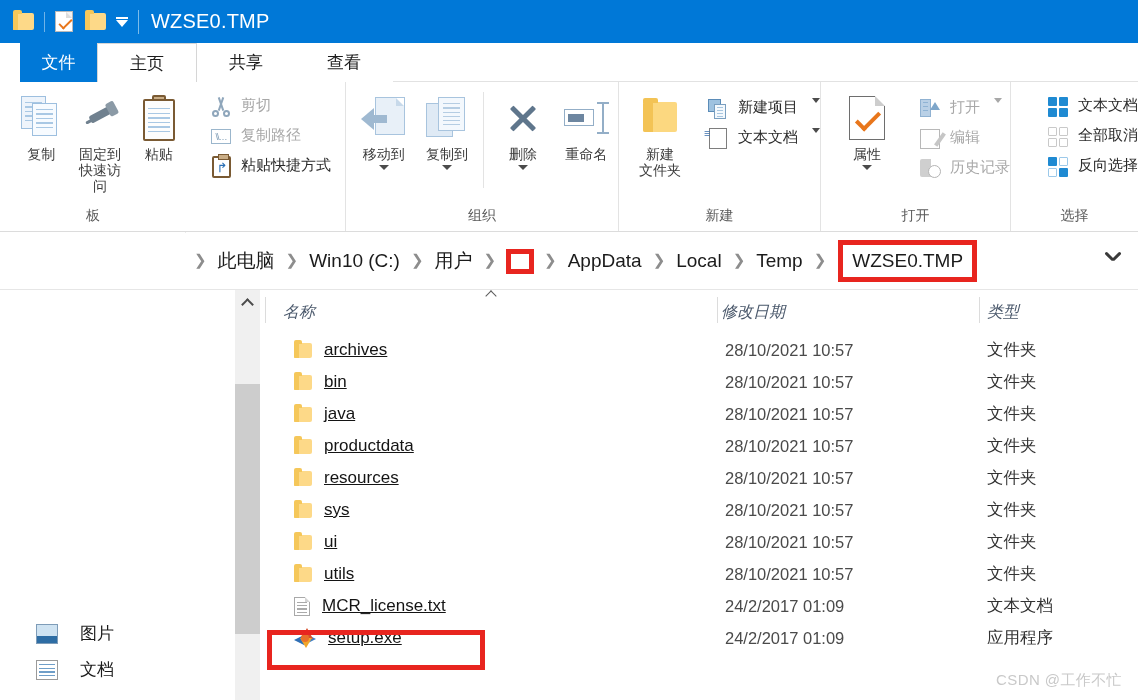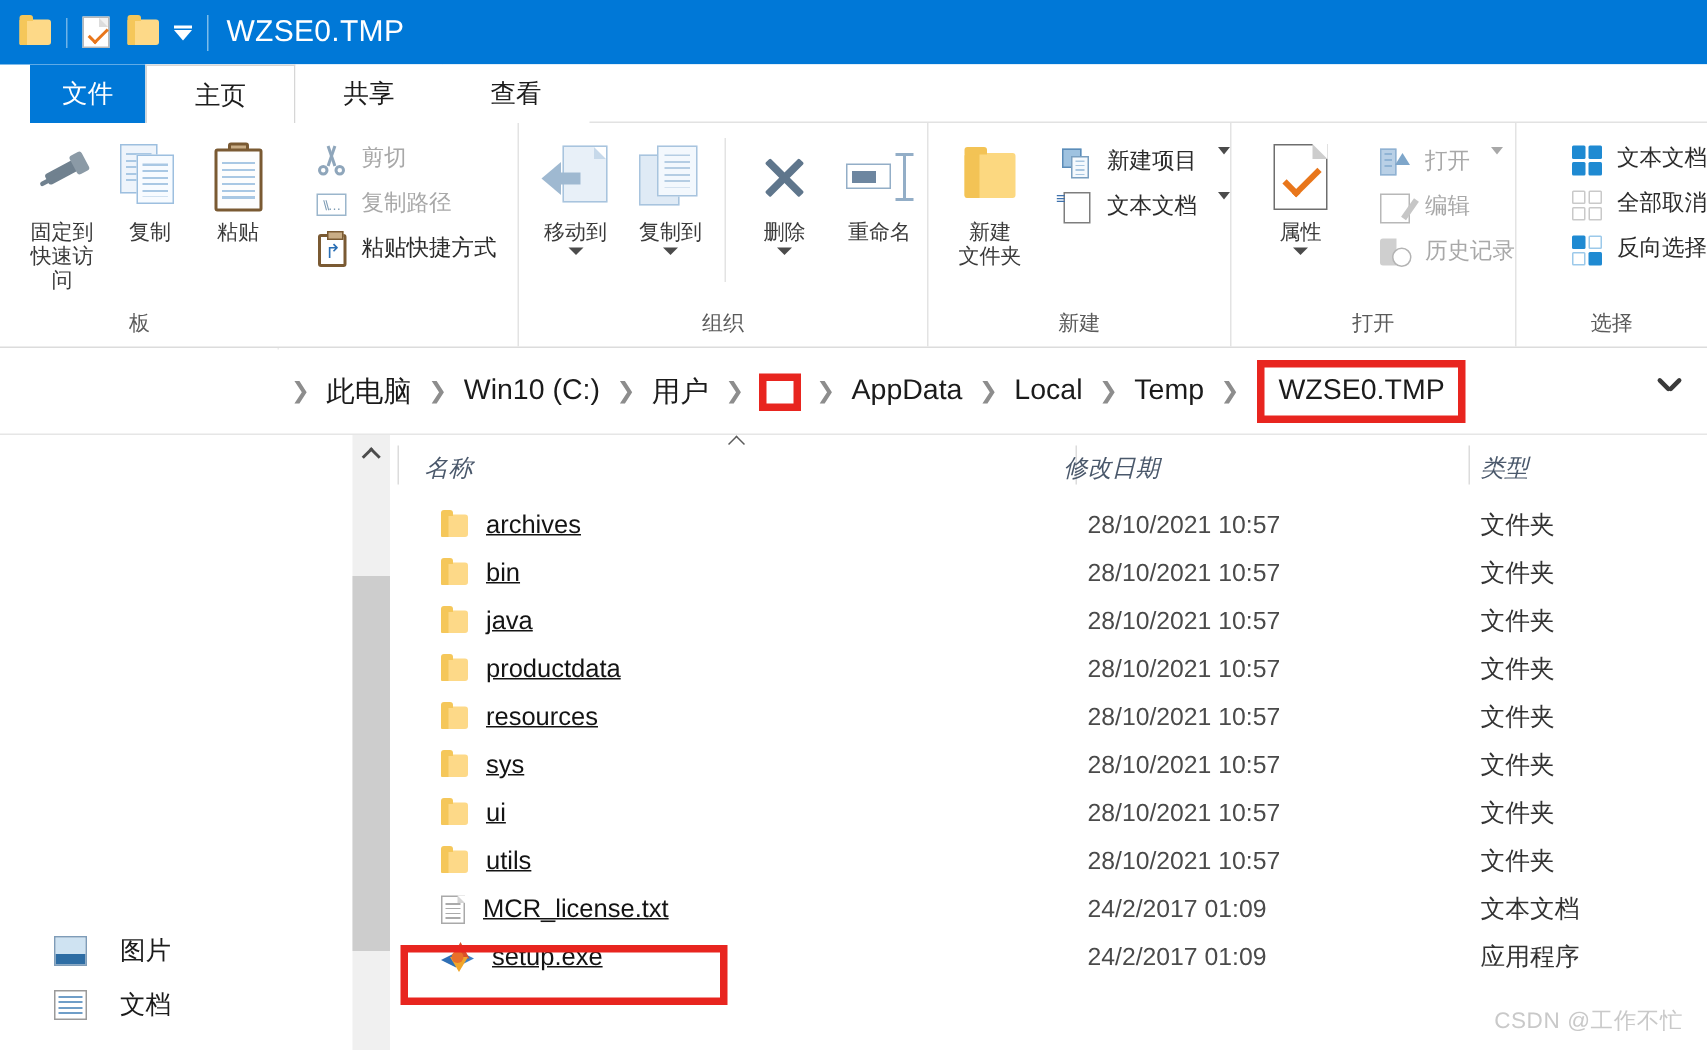--- a/index.html
+++ b/index.html
@@ -283,21 +283,21 @@
   .vscroll { position: absolute; left: 235px; top: 0; width: 25px; height: 410px; background: #f0f0f0; }
   .vs-up { position: absolute; left: 0; top: 0; width: 25px; height: 24px; display:flex; align-items:center; justify-content:center; }
   .vs-up span { display:block; width: 9px; height: 9px; border-left: 2.2px solid #4c4c4c; border-top: 2.2px solid #4c4c4c; transform: rotate(45deg); position: relative; top: 2px; }
   .vs-thumb { position: absolute; left: 0; top: 94px; width: 25px; height: 250px; background: #cdcdcd; }
   .vs-gap { position: absolute; left: 25px; top: 0; width: 6px; height: 410px; background: #ffffff; }
 
   
   .listhead { position: absolute; left: 265px; top: 0; width: 775px; height: 44px; font-style: italic; }
   .hcell { position: absolute; top: 12px; font-size: 16px; color: #4a586b; }
   .hname { left: 18px; }
-  .hdate { left: 444px; }
+  .hdate { left: 456px; }
   .htype { left: 722px; }
   .hdiv { position: absolute; top: 7px; width: 1px; height: 26px; background: #dcdcdc; }
   .hsort { position: absolute; left: 222px; top: 2px; width: 12px; height: 8px; }
   .hsort span { display: block; width: 8px; height: 8px; border-left: 1.8px solid #5b5b5b; border-top: 1.8px solid #5b5b5b; transform: rotate(45deg); }
 
   
   .rows { position: absolute; left: 265px; top: 44px; width: 873px; }
   .row { position: relative; height: 32px; display: flex; align-items: center; }
   .r-name { position: absolute; left: 29px; display: flex; align-items: center; gap: 12px;
     font-size: 17px; color: #141414; white-space: nowrap; text-decoration: underline; }
@@ -356,39 +356,39 @@
     <div class="tab">查看</div>
     <div class="tabstrip-fill"></div>
   </div>
 
   <div class="ribbon">
 
     <div class="rgroup" style="width:186px">
       <div class="rgroup-body" style="padding-left:14px; gap:4px;">
         <div class="bigbtn">
           <span class="ic">
+            <span class="pages">
+                <span class="page back">
+                  <span class="lines"></span>
+                </span>
+                <span class="page front">
+                  <span class="lines"></span>
+                </span>
+              </span>
+          </span>
+          <span class="lbl">复制</span>
+        </div>
+        <div class="bigbtn">
+          <span class="ic">
               <span class="pin">
                 <i></i>
                 <b></b>
               </span>
             </span>
           <span class="lbl">固定到快速访问</span>
-        </div>
-        <div class="bigbtn">
-          <span class="ic">
-            <span class="pages">
-                <span class="page back">
-                  <span class="lines"></span>
-                </span>
-                <span class="page front">
-                  <span class="lines"></span>
-                </span>
-              </span>
-          </span>
-          <span class="lbl">复制</span>
         </div>
         <div class="bigbtn">
           <span class="ic">
             <span class="clip">
                 <span class="clasp"></span>
                 <span class="board"></span>
                 <span class="lines"></span>
               </span>
           </span>
           <span class="lbl">粘贴</span>

